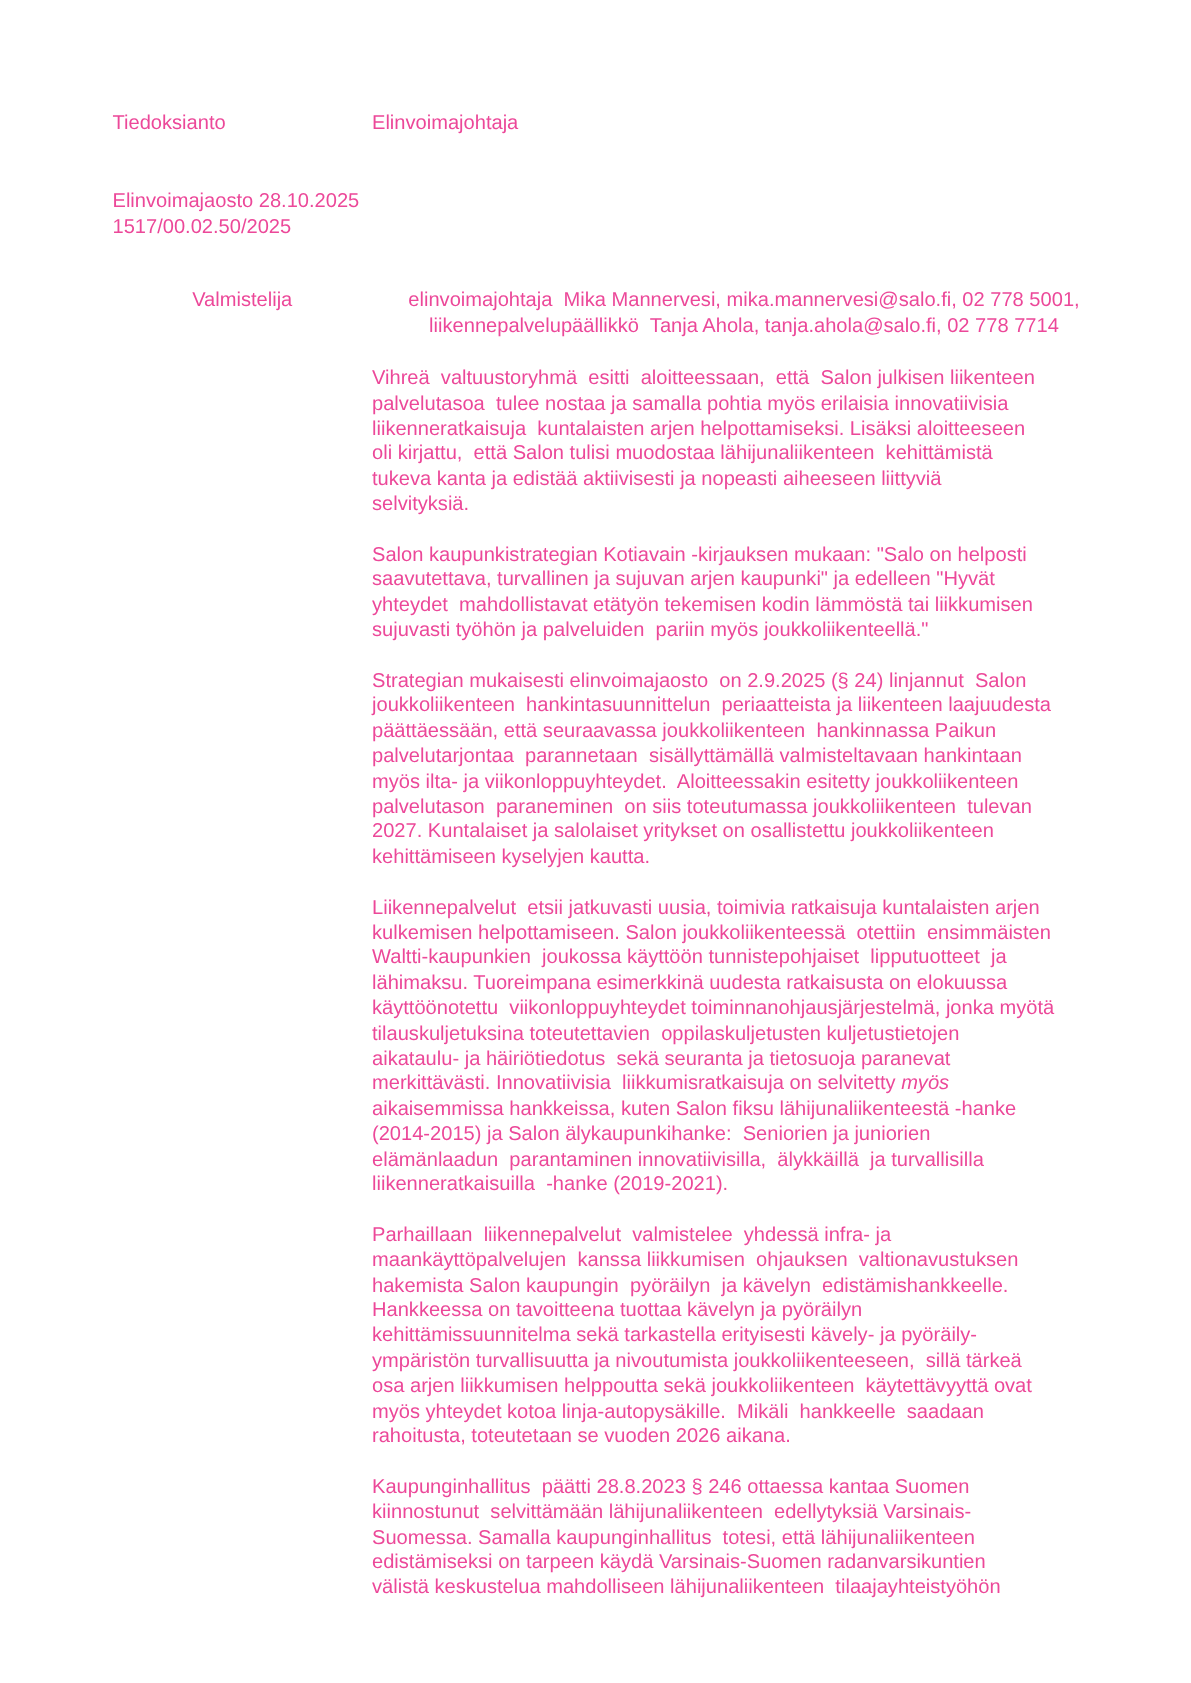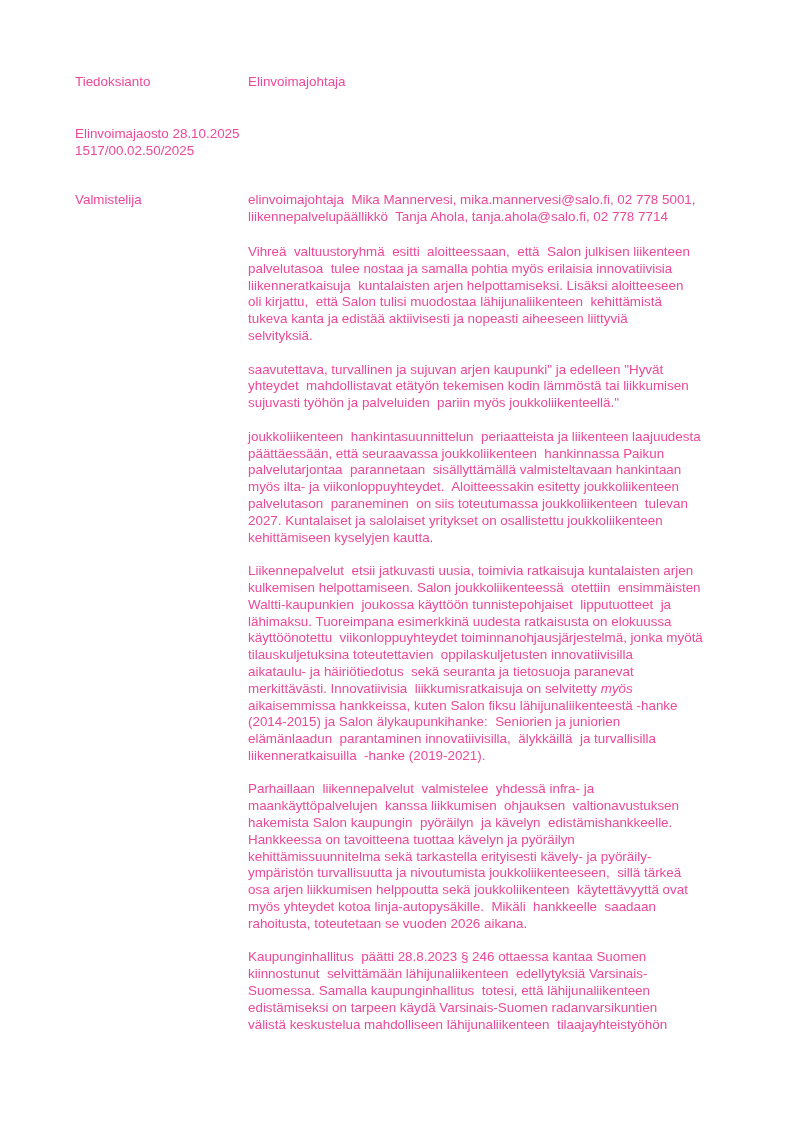--- a/index.html
+++ b/index.html
@@ -18,21 +18,21 @@
     line-height: 16.8px;
     box-sizing: border-box;
     padding: 50px 50px 0 75px;
     overflow: hidden;
     margin-top: 24px;
   }
   .row { display: flex; }
   .col-label { flex: 0 0 173px; }
   .col-value { flex: 1 1 auto; min-width: 0; }
   .meta-block { margin-top: 35px; }
-  .preparer-row { margin-top: 33px; }
+  .preparer-row { margin-top: 33px; text-align: center; }
   .content { margin-left: 173px; margin-top: 18px; width: 497px; }
   .para + .para { margin-top: 16.8px; }
   .line { white-space: pre; }
   .em { font-style: italic; }
 </style>
 </head>
 <body>
 
 <div class="page">
 
@@ -59,40 +59,42 @@
   <div class="content">
     <div class="para">
         <div class="line"><span>Vihreä  valtuustoryhmä  esitti  aloitteessaan,  että  Salon julkisen liikenteen</span></div>
         <div class="line"><span>palvelutasoa  tulee nostaa ja samalla pohtia myös erilaisia innovatiivisia</span></div>
         <div class="line"><span>liikenneratkaisuja  kuntalaisten arjen helpottamiseksi. Lisäksi aloitteeseen</span></div>
         <div class="line"><span>oli kirjattu,  että Salon tulisi muodostaa lähijunaliikenteen  kehittämistä</span></div>
         <div class="line"><span>tukeva kanta ja edistää aktiivisesti ja nopeasti aiheeseen liittyviä</span></div>
         <div class="line"><span>selvityksiä.</span></div>
       </div>
     <div class="para">
+        <div class="line"><span>Salon kaupunkistrategian Kotiavain -kirjauksen mukaan: "Salo on helposti</span></div>
         <div class="line"><span>saavutettava, turvallinen ja sujuvan arjen kaupunki" ja edelleen "Hyvät</span></div>
         <div class="line"><span>yhteydet  mahdollistavat etätyön tekemisen kodin lämmöstä tai liikkumisen</span></div>
         <div class="line"><span>sujuvasti työhön ja palveluiden  pariin myös joukkoliikenteellä."</span></div>
       </div>
     <div class="para">
+        <div class="line"><span>Strategian mukaisesti elinvoimajaosto  on 2.9.2025 (§ 24) linjannut  Salon</span></div>
         <div class="line"><span>joukkoliikenteen  hankintasuunnittelun  periaatteista ja liikenteen laajuudesta</span></div>
         <div class="line"><span>päättäessään, että seuraavassa joukkoliikenteen  hankinnassa Paikun</span></div>
         <div class="line"><span>palvelutarjontaa  parannetaan  sisällyttämällä valmisteltavaan hankintaan</span></div>
         <div class="line"><span>myös ilta- ja viikonloppuyhteydet.  Aloitteessakin esitetty joukkoliikenteen</span></div>
         <div class="line"><span>palvelutason  paraneminen  on siis toteutumassa joukkoliikenteen  tulevan</span></div>
         <div class="line"><span>2027. Kuntalaiset ja salolaiset yritykset on osallistettu joukkoliikenteen</span></div>
         <div class="line"><span>kehittämiseen kyselyjen kautta.</span></div>
       </div>
     <div class="para">
         <div class="line"><span>Liikennepalvelut  etsii jatkuvasti uusia, toimivia ratkaisuja kuntalaisten arjen</span></div>
         <div class="line"><span>kulkemisen helpottamiseen. Salon joukkoliikenteessä  otettiin  ensimmäisten</span></div>
         <div class="line"><span>Waltti-kaupunkien  joukossa käyttöön tunnistepohjaiset  lipputuotteet  ja</span></div>
         <div class="line"><span>lähimaksu. Tuoreimpana esimerkkinä uudesta ratkaisusta on elokuussa</span></div>
         <div class="line"><span>käyttöönotettu  viikonloppuyhteydet toiminnanohjausjärjestelmä, jonka myötä</span></div>
-        <div class="line"><span>tilauskuljetuksina toteutettavien  oppilaskuljetusten innovatiivisilla</span></div>
+        <div class="line"><span>tilauskuljetuksina toteutettavien  oppilaskuljetusten kuljetustietojen</span></div>
         <div class="line"><span>aikataulu- ja häiriötiedotus  sekä seuranta ja tietosuoja paranevat</span></div>
         <div class="line"><span>merkittävästi. Innovatiivisia  liikkumisratkaisuja on selvitetty </span><span class="em">myös</span></div>
         <div class="line"><span>aikaisemmissa hankkeissa, kuten Salon fiksu lähijunaliikenteestä -hanke</span></div>
         <div class="line"><span>(2014-2015) ja Salon älykaupunkihanke:  Seniorien ja juniorien</span></div>
         <div class="line"><span>elämänlaadun  parantaminen innovatiivisilla,  älykkäillä  ja turvallisilla</span></div>
         <div class="line"><span>liikenneratkaisuilla  -hanke (2019-2021).</span></div>
       </div>
     <div class="para">
         <div class="line"><span>Parhaillaan  liikennepalvelut  valmistelee  yhdessä infra- ja</span></div>
         <div class="line"><span>maankäyttöpalvelujen  kanssa liikkumisen  ohjauksen  valtionavustuksen</span></div>

